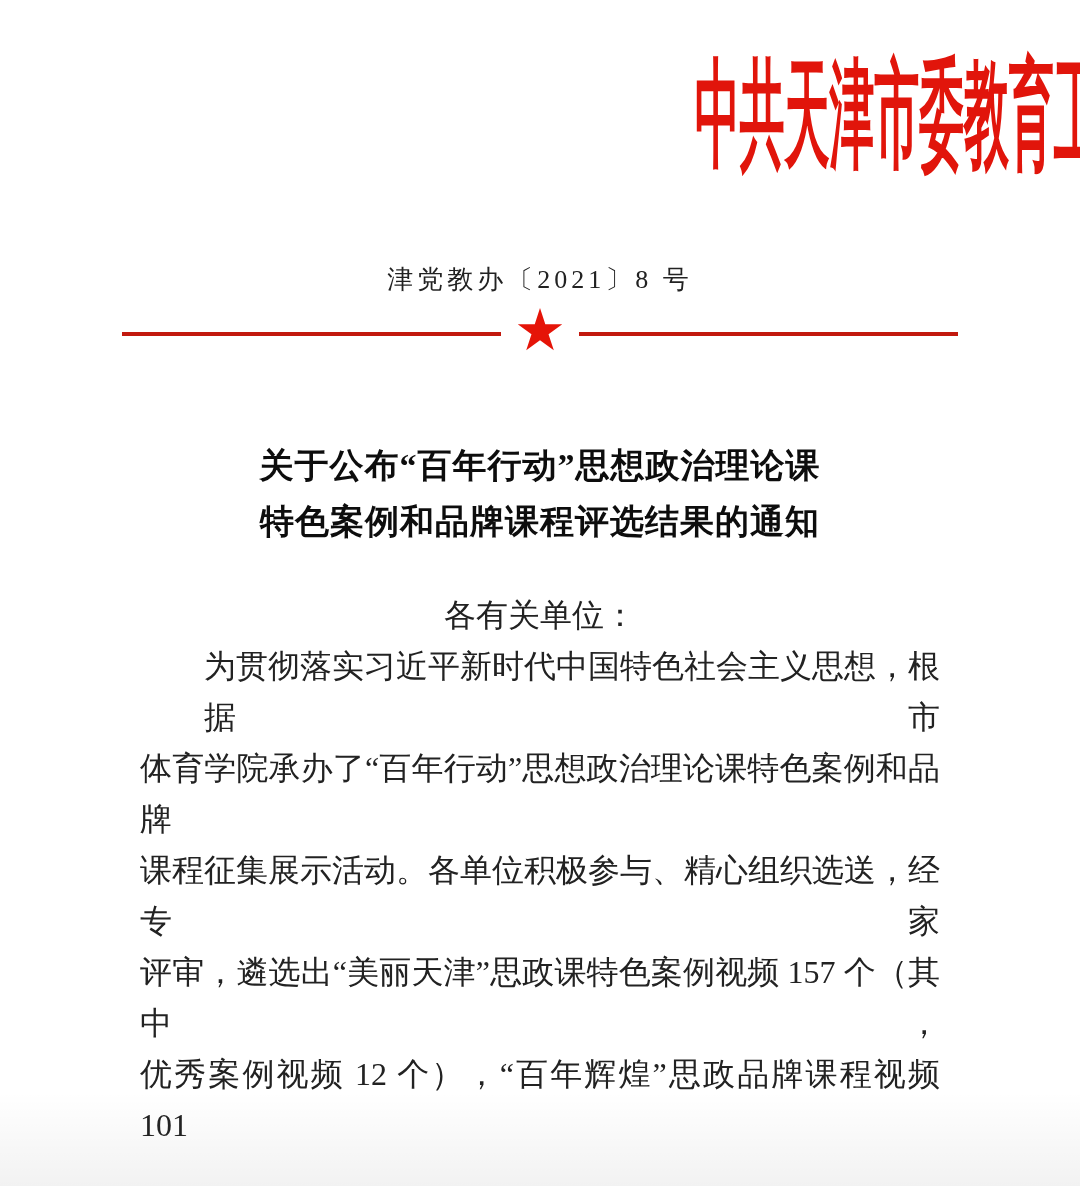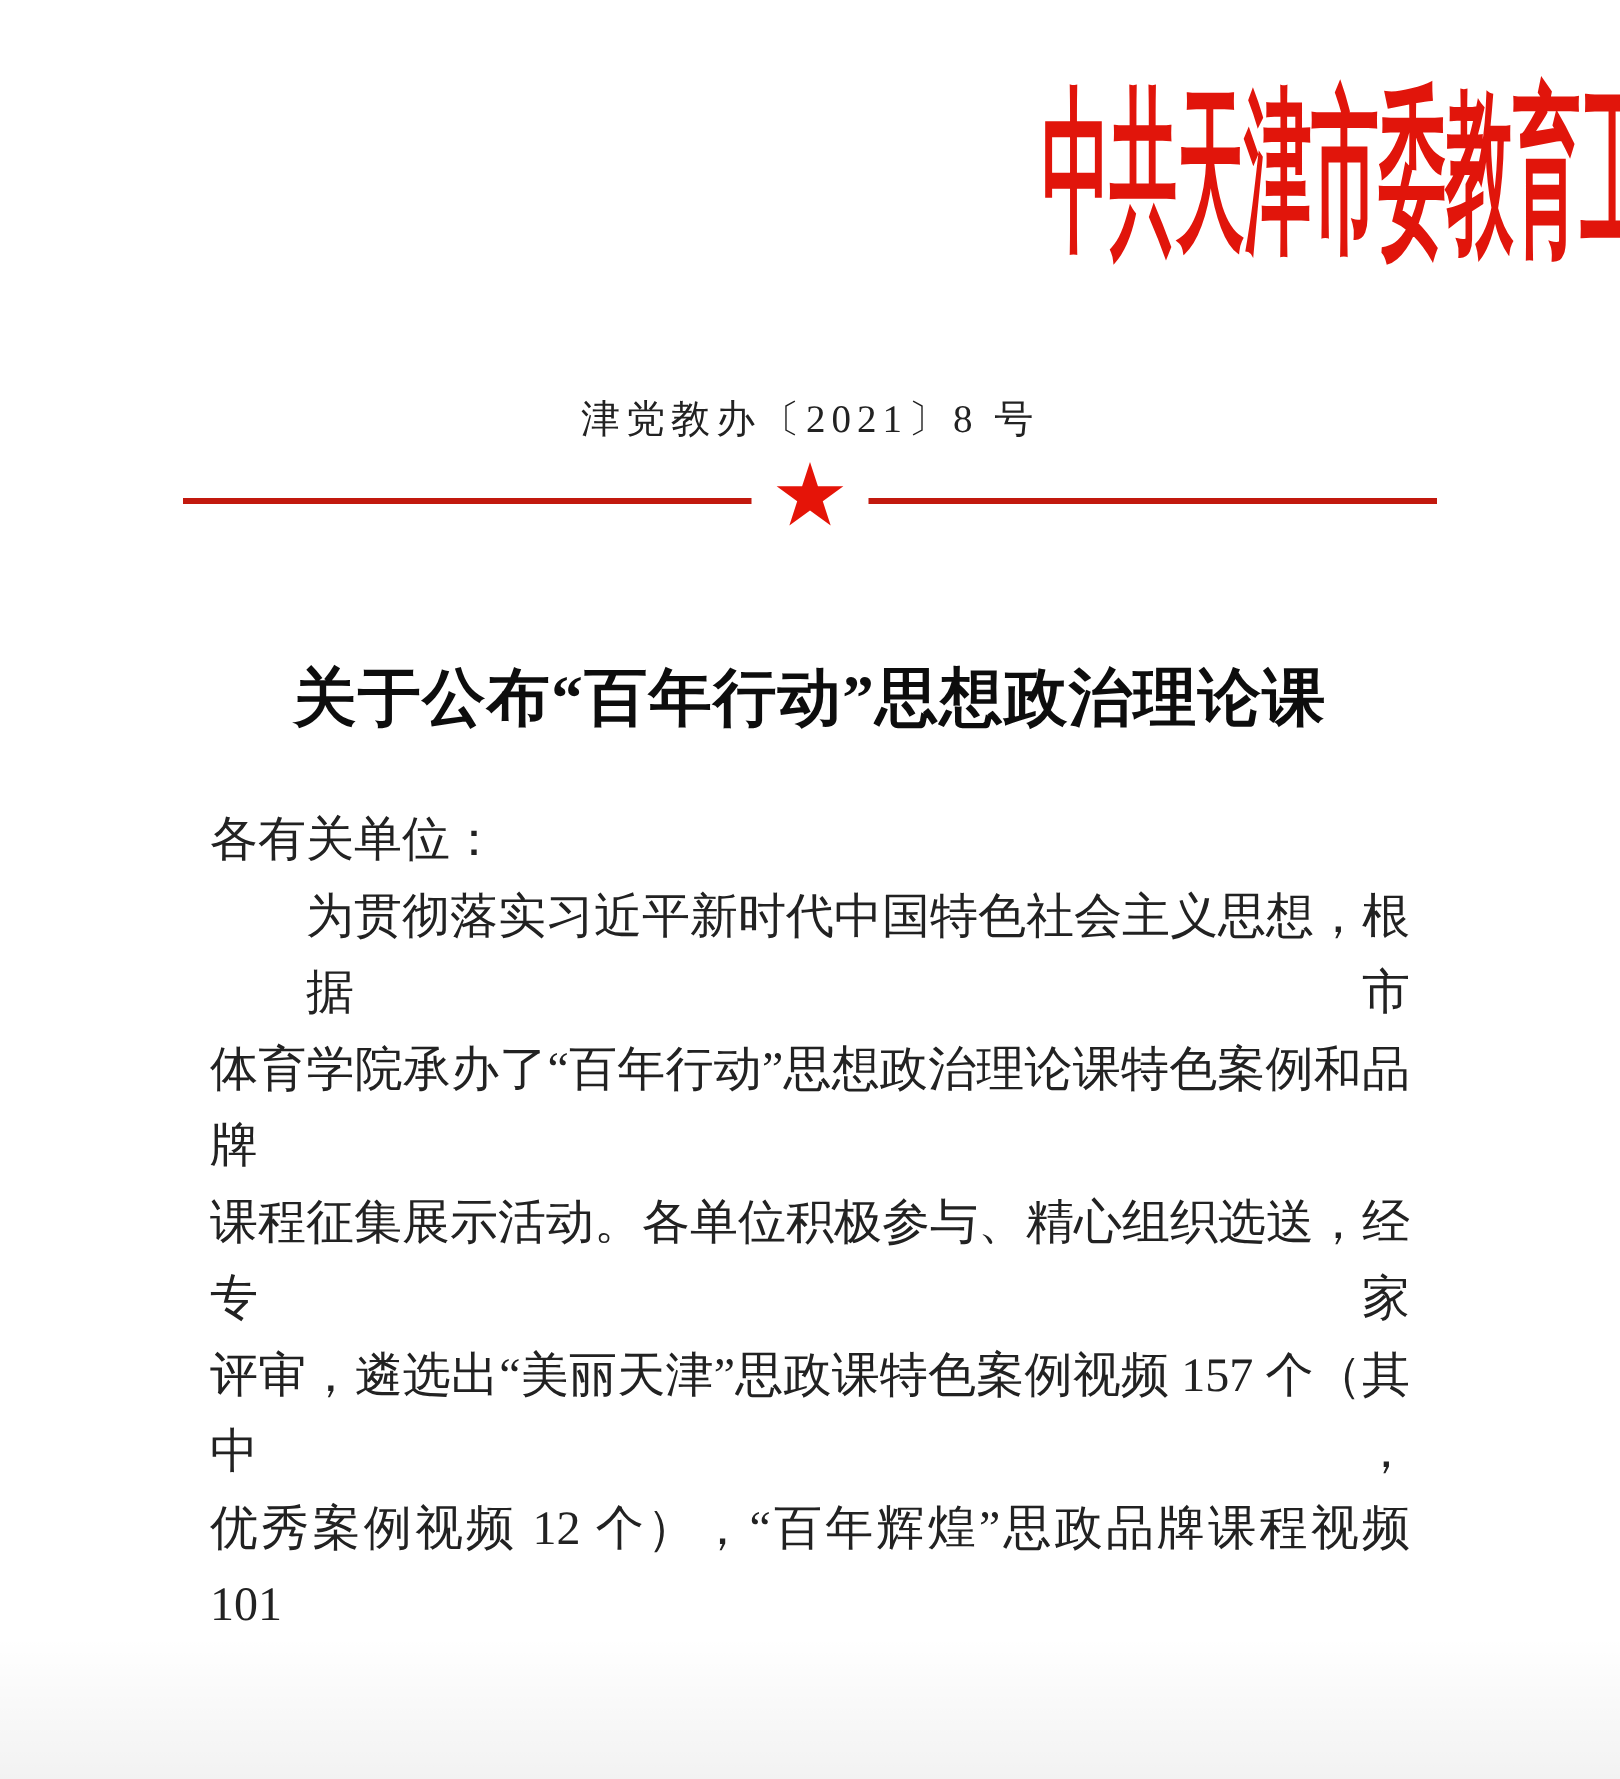--- a/index.html
+++ b/index.html
@@ -63,36 +63,36 @@
     line-height: 56px;
     color: #e51408;
     margin: 0 13px;
     transform: translateY(-4px);
   }
 
   
   .doc-title {
     margin-top: 76px;
     text-align: center;
-    font-size: 42px;
+    font-size: 34px;
     line-height: 56px;
     font-weight: bold;
     color: #0d0d0d;
     letter-spacing: 1px;
   }
 
   
   .body-text {
     margin: 40px 140px 0 140px;
     font-size: 32px;
     line-height: 51px;
     color: #222;
   }
   .body-text .salutation {
-    text-align: left;
+    text-align: center;
   }
   .body-text .line {
     text-align: justify;
     text-align-last: justify;
     font-family: Liberation Serif, serif;
   }
   .body-text .line.indent {
     padding-left: 64px;
   }
 </style>
@@ -108,20 +108,21 @@
   <div class="doc-number">津党教办〔2021〕8 号</div>
 
   <div class="divider">
     <div class="seg"></div>
     <span class="star">★</span>
     <div class="seg"></div>
   </div>
 
   <div class="doc-title">
     <div>关于公布“百年行动”思想政治理论课</div>
+    <div>特色案例和品牌课程评选结果的通知</div>
   </div>
 
   <div class="body-text">
     <div class="salutation">各有关单位：</div>
     <div class="line indent">为贯彻落实习近平新时代中国特色社会主义思想，根据市</div>
     <div class="line">体育学院承办了“百年行动”思想政治理论课特色案例和品牌</div>
     <div class="line">课程征集展示活动。各单位积极参与、精心组织选送，经专家</div>
     <div class="line">评审，遴选出“美丽天津”思政课特色案例视频 157 个（其中，</div>
     <div class="line">优秀案例视频 12 个），“百年辉煌”思政品牌课程视频 101</div>
 

